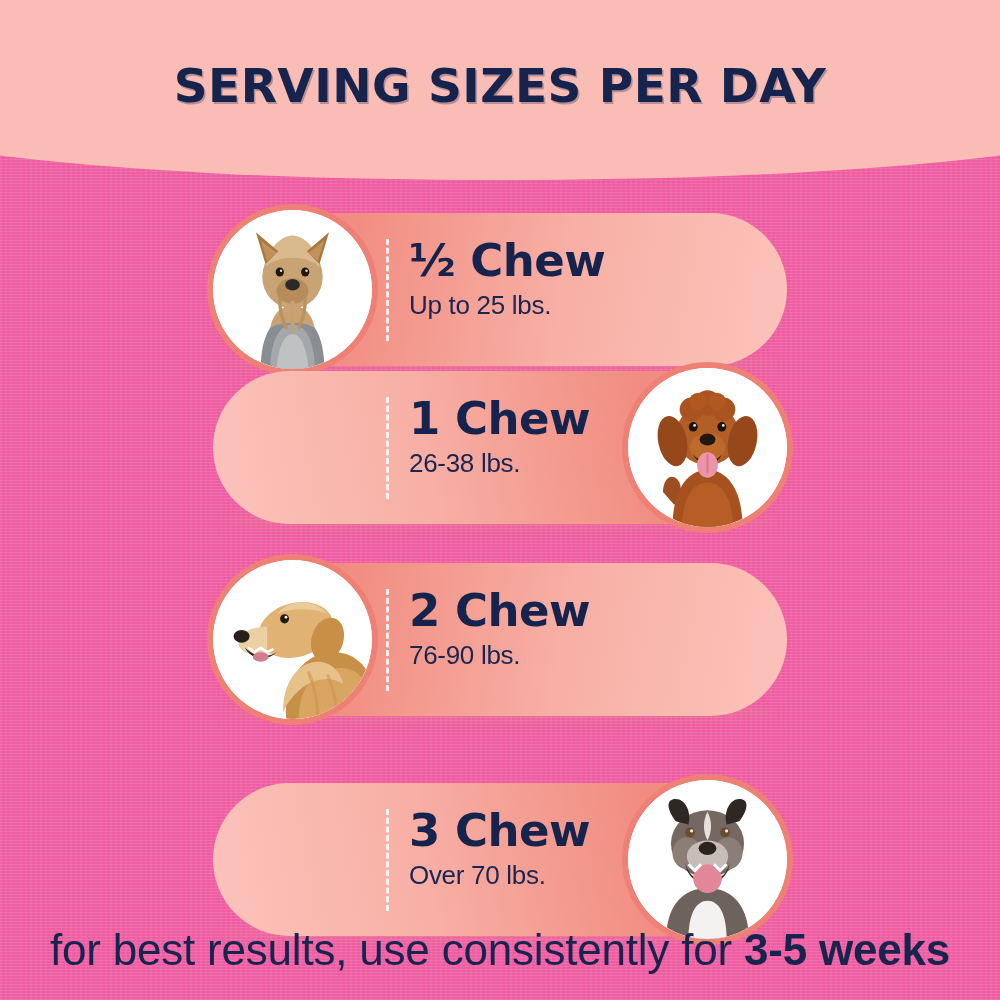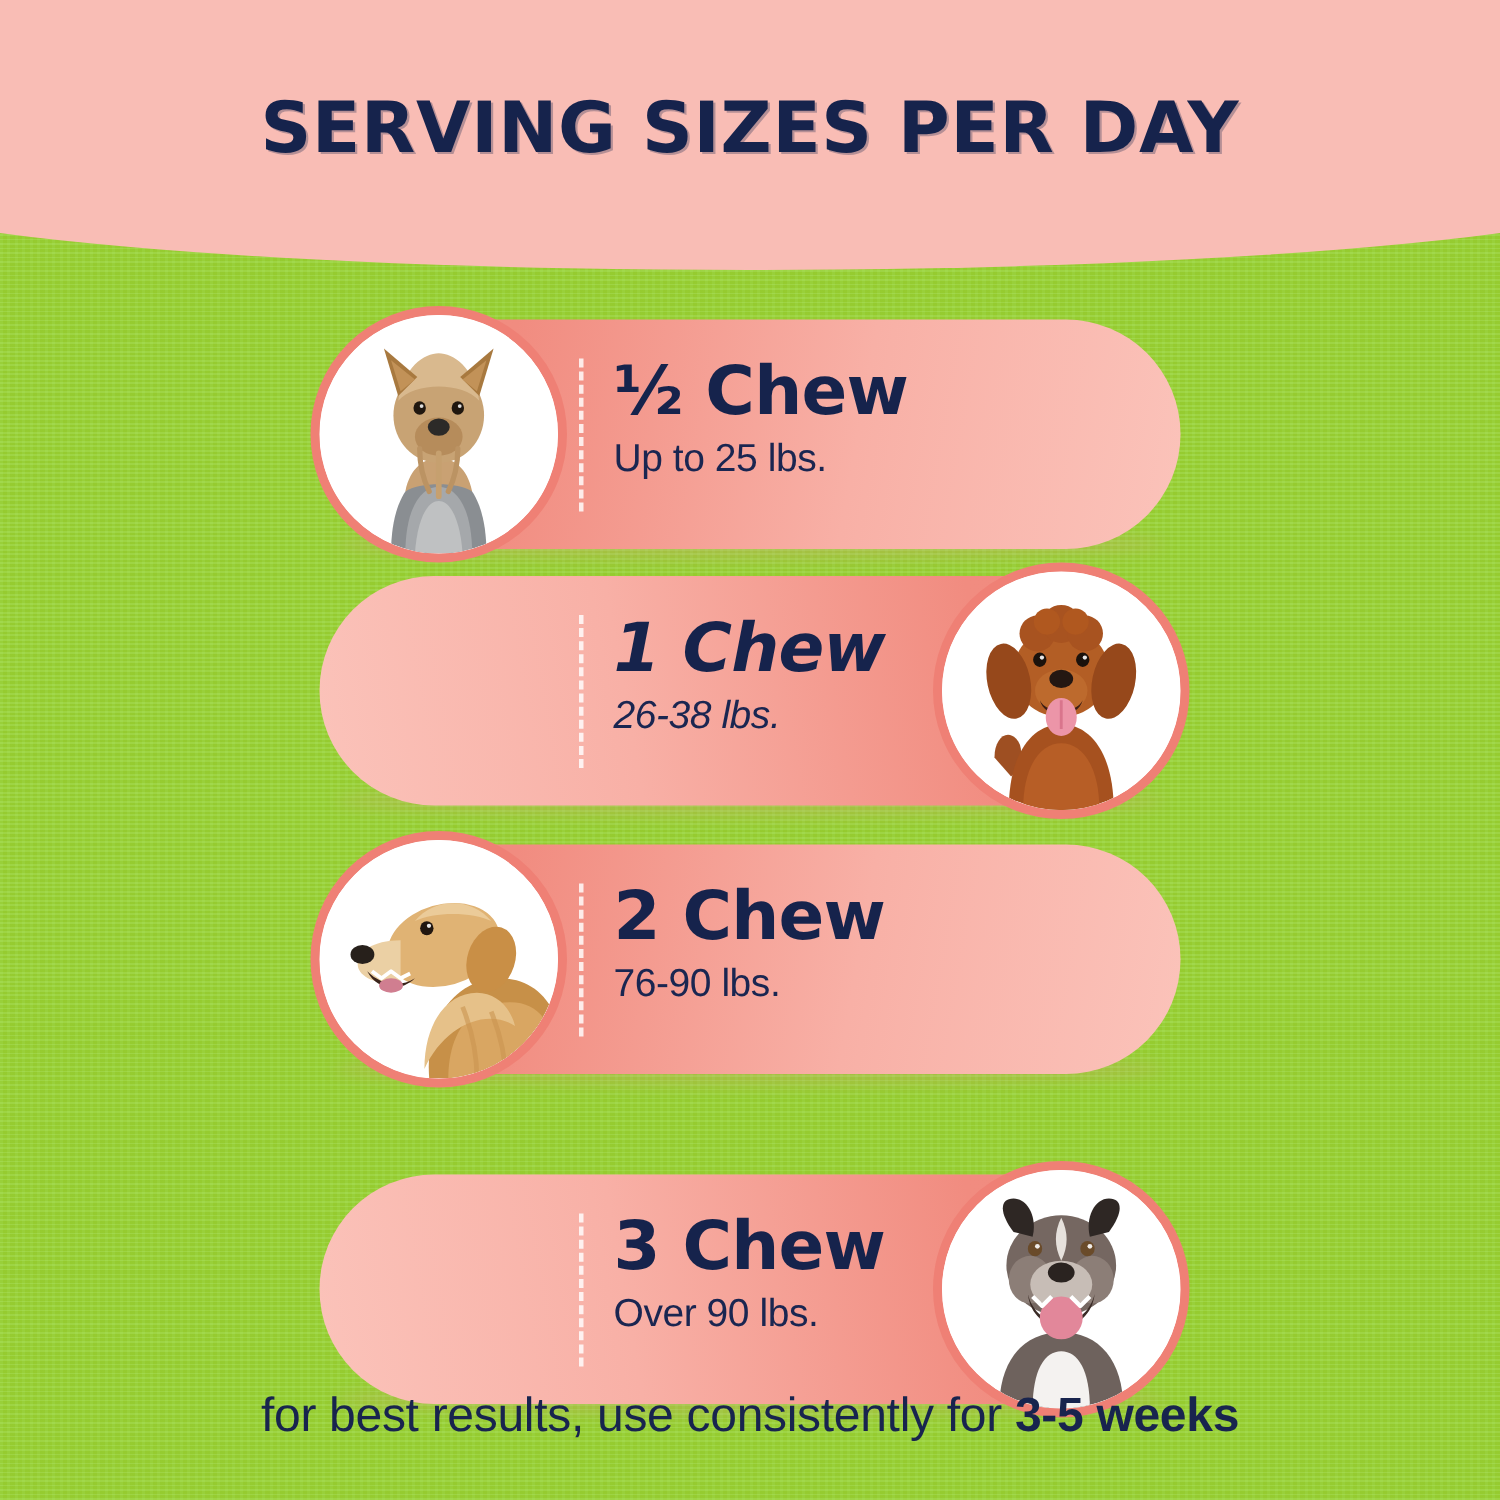--- a/index.html
+++ b/index.html
@@ -7,21 +7,21 @@
   body{
     width:1000px;height:1000px;
     background:#FBDBD5;
     font-family:"Liberation Sans","DejaVu Sans",sans-serif;
     overflow:hidden;
     -webkit-font-smoothing:antialiased;
   }
   #infographic{
     position:relative;
     width:1000px;height:1000px;
-    background:#84cc16;
+    background:#ec4899;
     overflow:hidden;
   }
   
   #bg-texture{
     position:absolute;inset:0;
     background:
       repeating-linear-gradient(0deg, rgba(255,255,255,0.30) 0px, rgba(255,255,255,0.30) 1px, rgba(250,205,196,0.18) 1px, rgba(250,205,196,0.18) 3px),
       repeating-linear-gradient(90deg, rgba(255,255,255,0.18) 0px, rgba(255,255,255,0.18) 2px, rgba(250,200,192,0.12) 2px, rgba(250,200,192,0.12) 5px);
     opacity:.55;
     pointer-events:none;
@@ -130,21 +130,21 @@
     line-height:1.1;
     letter-spacing:-0.3px;
     font-family:"Liberation Sans","DejaVu Sans",sans-serif;
     white-space:nowrap;
   }
 
   
   #footer-note{
     position:absolute;left:0;top:925px;
     width:1000px;text-align:center;
-    font-size:32px;
+    font-size:44px;
     color:#18244E;
     letter-spacing:-0.2px;
     font-family:"Liberation Sans","DejaVu Sans",sans-serif;
     white-space:nowrap;
   }
   #footer-note b{font-weight:700;}
 
   
   svg.dogart{display:block;width:100%;height:100%;}
 </style>
@@ -197,21 +197,21 @@
           <circle cx="58.8" cy="38.2" r=".8" fill="#fff" opacity=".85"></circle>
 
           <path d="M42 56 C42 64 44 70 46 74" stroke="#BB9363" stroke-width="2.2" fill="none" stroke-linecap="round"></path>
           <path d="M58 56 C58 64 56 70 54 74" stroke="#BB9363" stroke-width="2.2" fill="none" stroke-linecap="round"></path>
           <path d="M50 58 L50 76" stroke="#C6A06F" stroke-width="2.4" stroke-linecap="round"></path>
         </svg>
       </div>
     </div>
   </div>
 
-  <div class="row" id="r1" style="top:384px;font-style:italic;">
+  <div class="row" id="r1" style="top:371px;">
     <div class="pill-shadow"></div>
     <div class="pill right-dark"></div>
     <div class="divider x-left"></div>
     <div class="txt">
       <div class="amount">1 Chew</div>
       <div class="weight">26-38 lbs.</div>
     </div>
     <div class="photo at-right">
       <div class="dog">
         <svg class="dogart" viewBox="0 0 100 100" preserveAspectRatio="xMidYMid slice" aria-hidden="true">
@@ -289,21 +289,21 @@
       </div>
     </div>
   </div>
 
   <div class="row" id="r3" style="top:738px;margin-top:45px;">
     <div class="pill-shadow"></div>
     <div class="pill right-dark"></div>
     <div class="divider x-left"></div>
     <div class="txt">
       <div class="amount">3 Chew</div>
-      <div class="weight">Over 90 lbs.</div>
+      <div class="weight">Over 70 lbs.</div>
     </div>
     <div class="photo at-right">
       <div class="dog">
         <svg class="dogart" viewBox="0 0 100 100" preserveAspectRatio="xMidYMid slice" aria-hidden="true">
           <rect width="100" height="100" fill="#fff"></rect>
 
           <path d="M24 100 C24 80 34 68 50 68 C66 68 76 80 76 100 Z" fill="#6E625D"></path>
 
           <path d="M38 100 C38 84 43 76 50 76 C57 76 62 84 62 100 Z" fill="#F4F2F0"></path>
 

